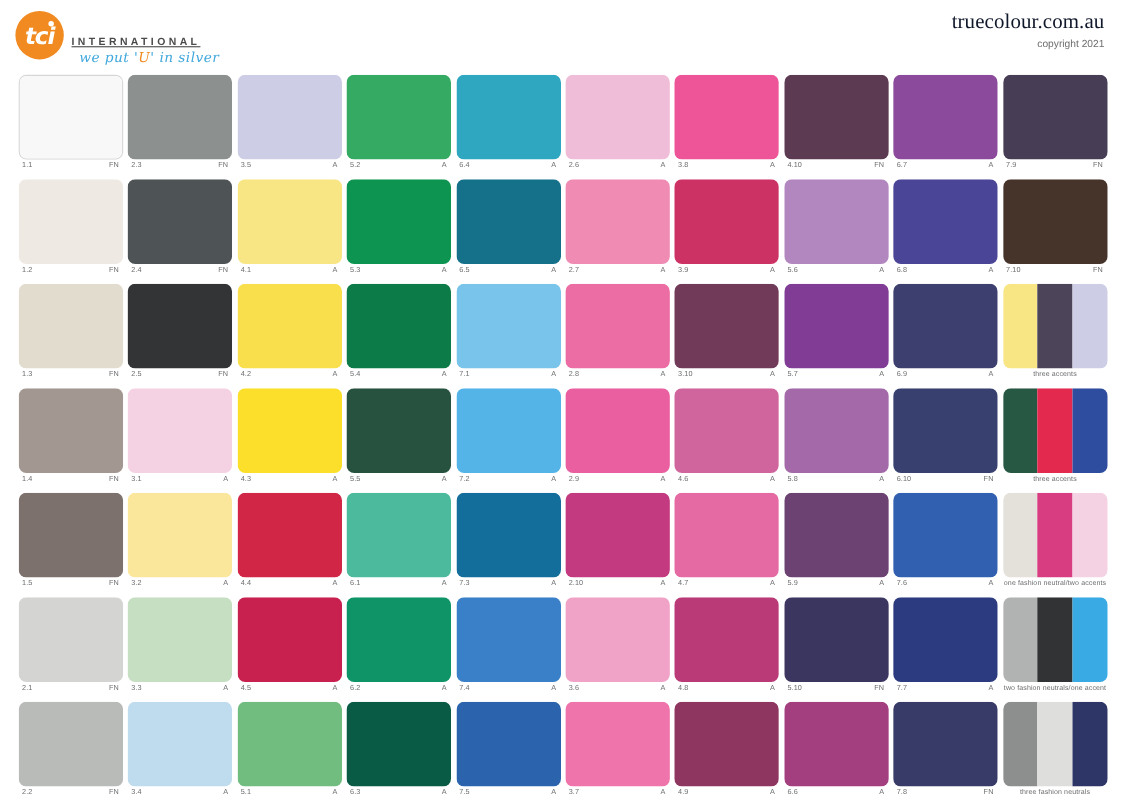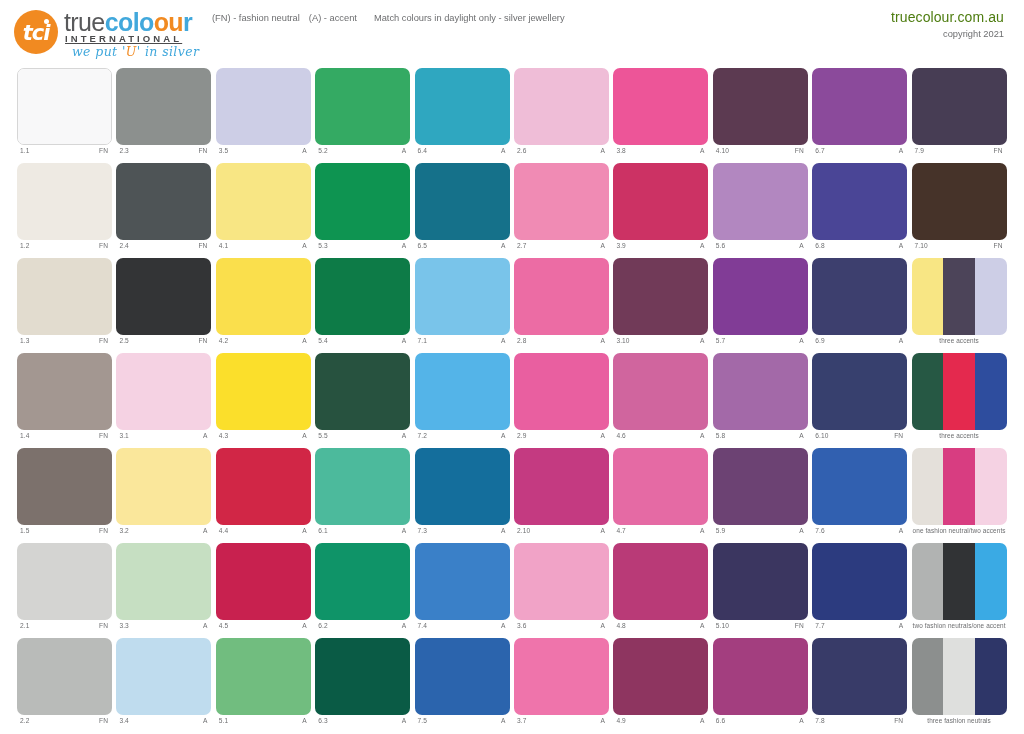--- a/index.html
+++ b/index.html
@@ -108,23 +108,24 @@
   .subtitle-row span { display: inline-block; }
   .sub-gap-1 { width: 9px; }
   .sub-gap-2 { width: 17px; }
 
   .meta-block {
     position: absolute;
     right: 20px; top: 9px;
     text-align: right;
   }
   .site-url {
-    font-size: 14px;
-    color: #4d7c0f;
+    font-size: 19px;
+    color: #0f172a;
     letter-spacing: 0.1px;
+    font-family: Liberation Serif, serif;
   }
   .copyright {
     margin-top: 4px;
     font-size: 9.3px;
     color: #6d6e70;
   }
 
   
   .grid {
     position: absolute;
@@ -183,27 +184,25 @@
 
 <div id="page">
 
   <div class="header">
 
     <div class="logo-block">
       <div class="logo-badge">
         <div class="logo-badge-text">tci</div>
         <div class="logo-badge-dot"></div>
       </div>
-      <div class="logo-word"><span class="lw-true">true</span><span class="lw-col">colo</span><span class="lw-ou">ou</span><span class="lw-r">r</span></div>
       <div class="logo-intl">INTERNATIONAL</div>
       <div class="logo-tag"><span>we put '</span><span class="hl">U</span><span>' in silver</span></div>
     </div>
 
     <div class="title-block">
-      <div class="subtitle-row"><span>(FN) - fashion neutral</span><span class="sub-gap-1"></span><span>(A) - accent</span><span class="sub-gap-2"></span><span>Match colours in daylight only - silver jewellery</span></div>
     </div>
 
     <div class="meta-block">
       <div class="site-url">truecolour.com.au</div>
       <div class="copyright">copyright 2021</div>
     </div>
 
   </div>
 
   <div class="grid" id="swatch-grid">

